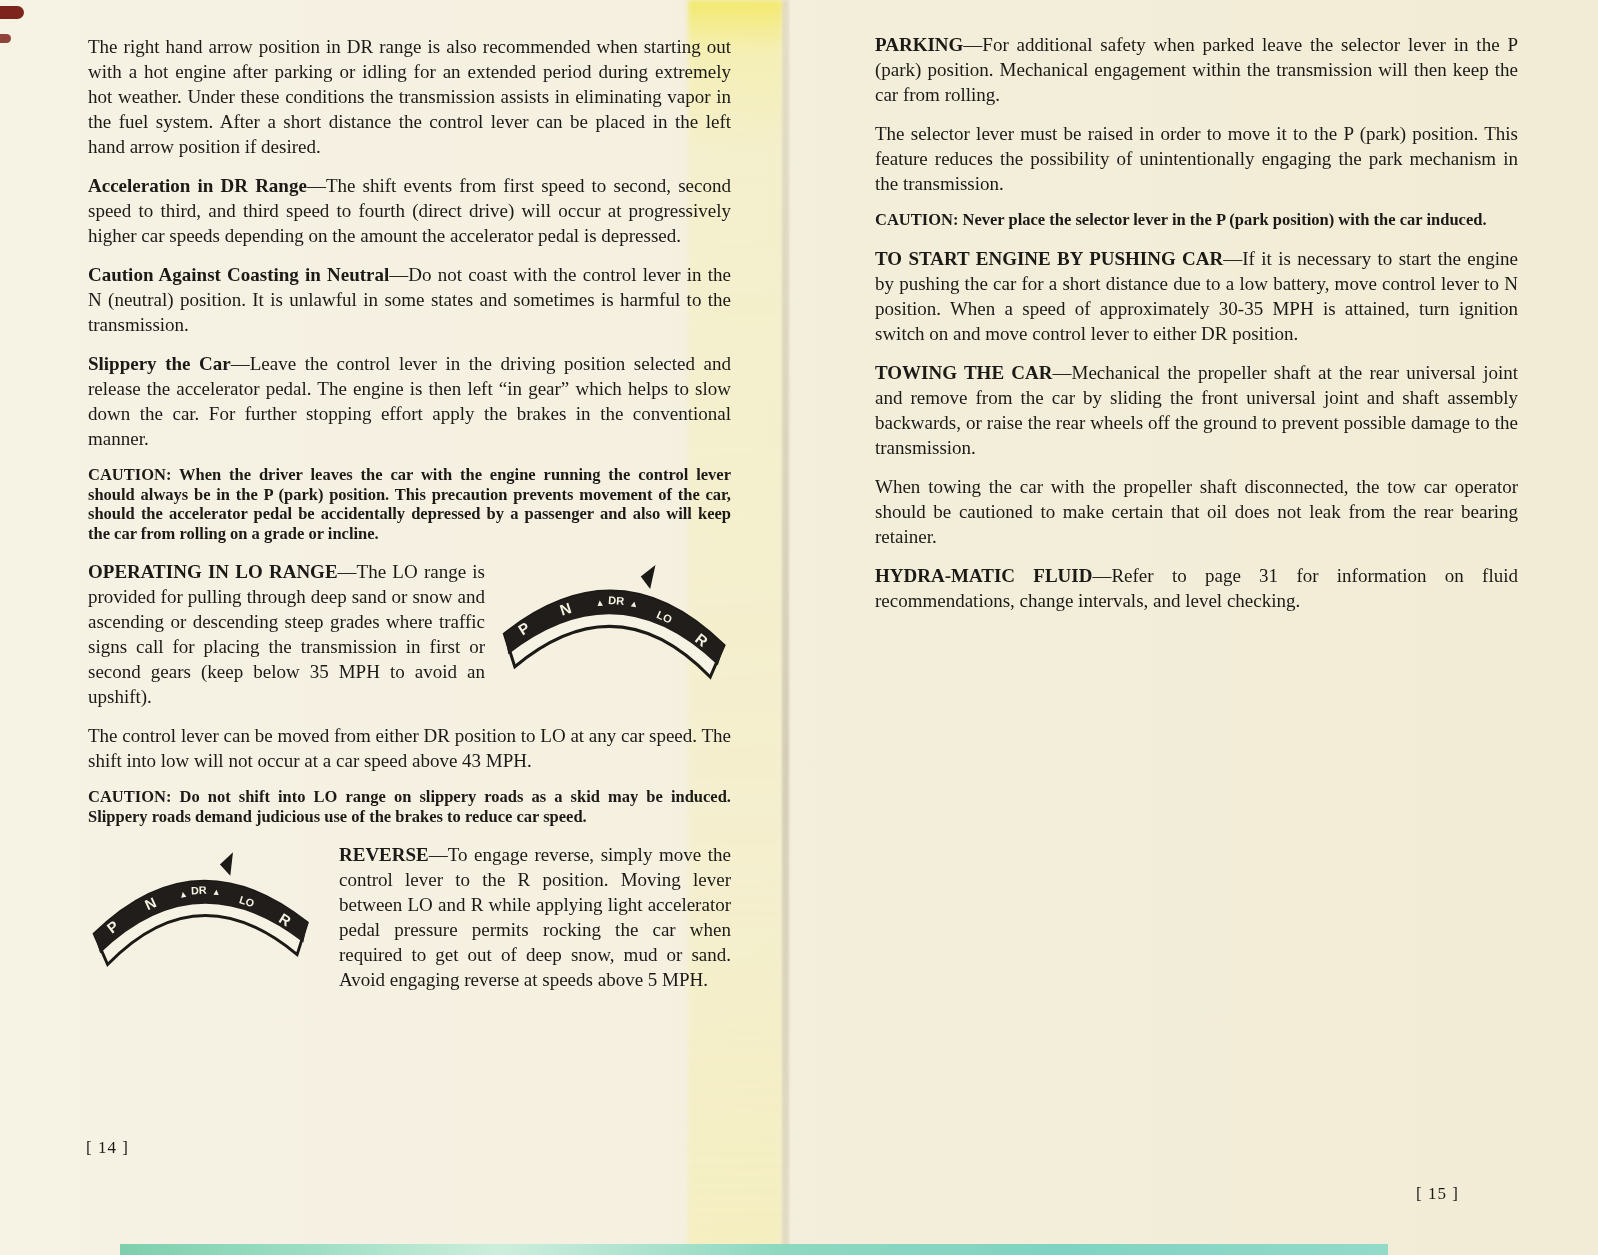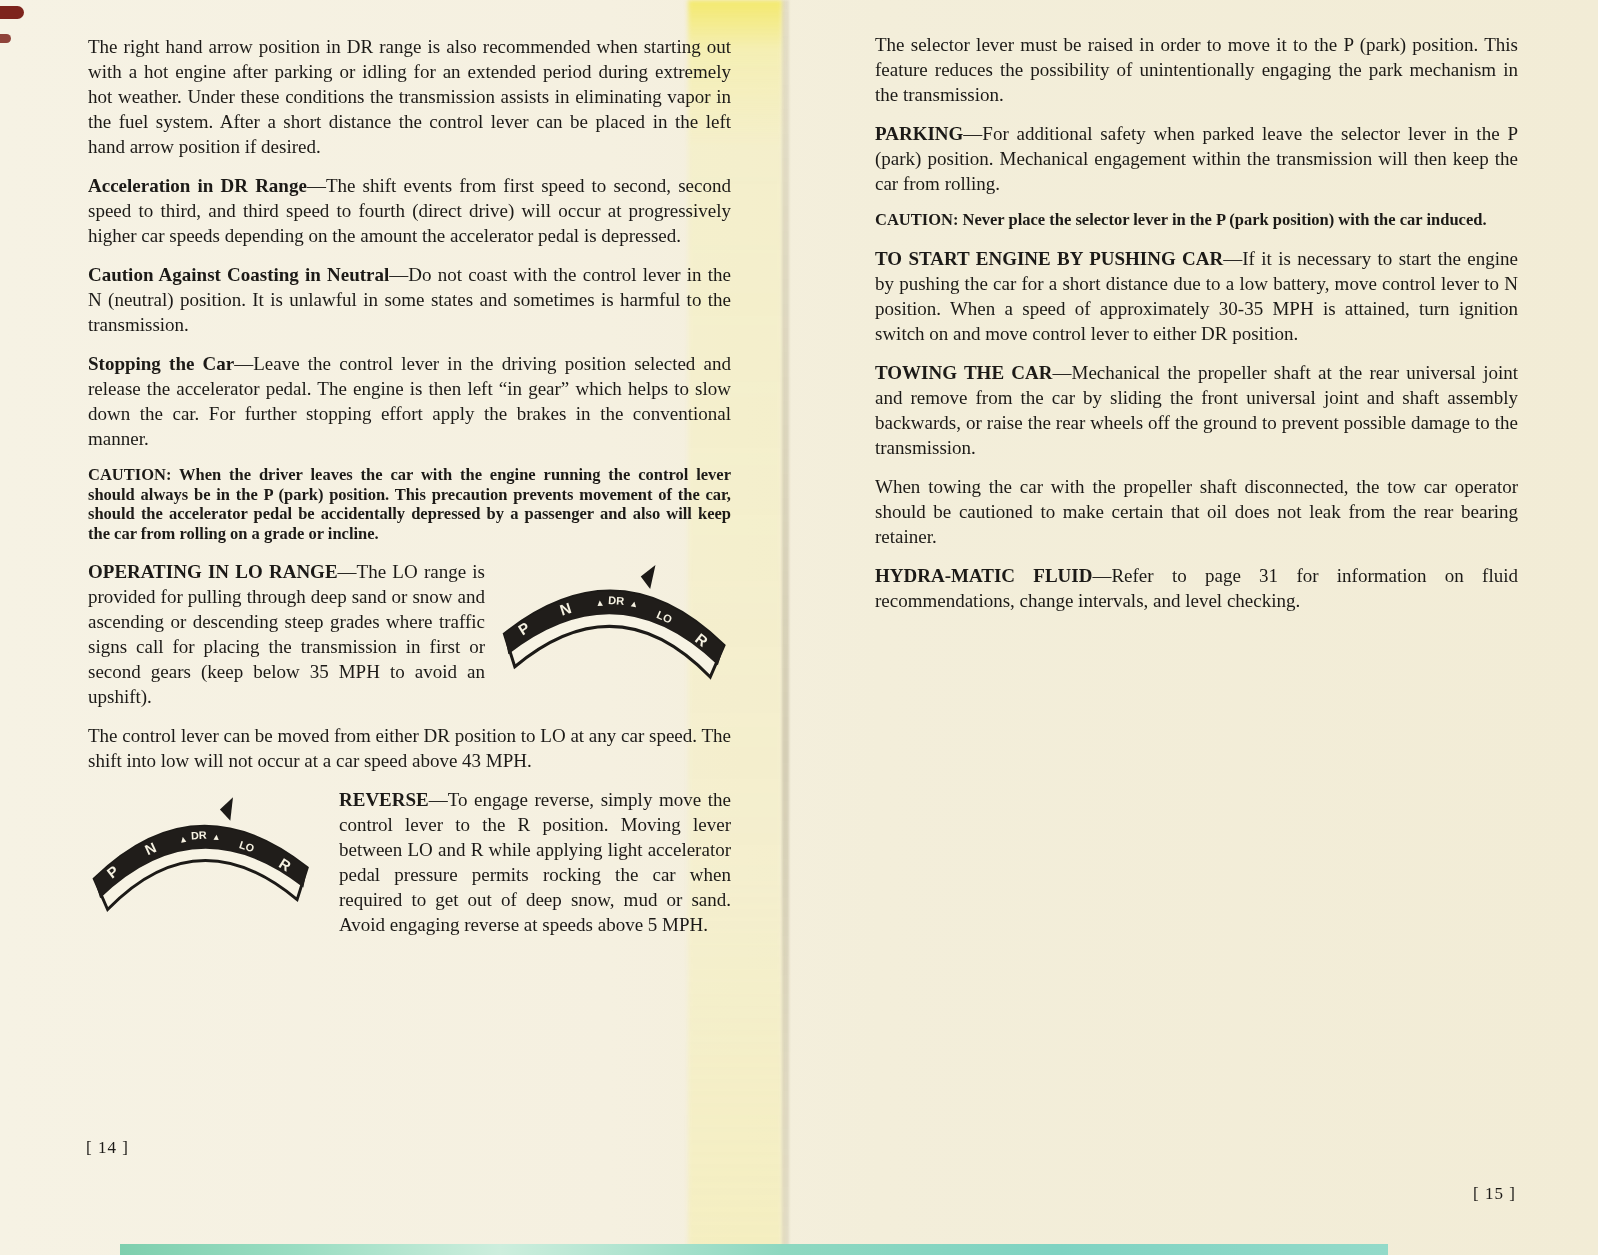--- a/index.html
+++ b/index.html
@@ -70,41 +70,41 @@
   .rev-text-wrap { flex: 1; }
   .quadrant-svg { width: 100%; height: auto; display: block; }
 
   .page-num {
     position: absolute;
     font-size: 17px;
     font-weight: normal;
     letter-spacing: 1px;
   }
   .left-num  { left: 86px;  top: 1138px; }
-  .right-num { left: 1473px; top: 1184px; }
+  .right-num { left: 1416px; top: 1184px; }
 </style>
 </head>
 <body>
 
 <div class="spread">
 
   <div class="gutter-band"></div>
   <div class="fold-crease"></div>
   <div class="corner-mark a"></div>
   <div class="corner-mark b"></div>
 
   <div class="col col-left">
 
     <p class="body-para"><span>The right hand arrow position in DR range is also recommended when starting out with a hot engine after parking or idling for an extended period during extremely hot weather. Under these conditions the transmission assists in eliminating vapor in the fuel system. After a short distance the control lever can be placed in the left hand arrow position if desired.</span></p>
 
     <p class="body-para"><span class="lead">Acceleration in DR Range</span><span>—The shift events from first speed to second, second speed to third, and third speed to fourth (direct drive) will occur at progressively higher car speeds depending on the amount the accelerator pedal is depressed.</span></p>
 
     <p class="body-para"><span class="lead">Caution Against Coasting in Neutral</span><span>—Do not coast with the control lever in the N (neutral) position. It is unlawful in some states and sometimes is harmful to the transmission.</span></p>
 
-    <p class="body-para"><span class="lead">Stopping the Car</span><span>—Leave the control lever in the driving position selected and release the accelerator pedal. The engine is then left “in gear” which helps to slow down the car. For further stopping effort apply the brakes in the conventional manner.</span></p>
+    <p class="body-para"><span class="lead">Slippery the Car</span><span>—Leave the control lever in the driving position selected and release the accelerator pedal. The engine is then left “in gear” which helps to slow down the car. For further stopping effort apply the brakes in the conventional manner.</span></p>
 
     <p class="caution"><span>CAUTION: When the driver leaves the car with the engine running the control lever should always be in the P (park) position. This precaution prevents movement of the car, should the accelerator pedal be accidentally depressed by a passenger and also will keep the car from rolling on a grade or incline.</span></p>
 
     <div class="lo-section">
       <div class="fig-right">
         <svg class="quadrant-svg" viewBox="0 0 230 125">
           <polygon points="138,14 152,2 148,26" fill="#1c1a17"></polygon>
           <path d="M6,78 Q115,-18 224,78 L212,110 Q115,20 18,110 Z" fill="#f7f3e4" stroke="#1c1a17" stroke-width="3"></path>
           <path d="M6,78 Q115,-18 224,78 L219,98 Q115,8 11,98 Z" fill="#201d1a"></path>
           <g fill="#f6f2e2" font-family="Liberation Sans, sans-serif" font-weight="bold">
@@ -116,20 +116,21 @@
             <text font-size="11" transform="translate(155,54) rotate(21)">LO</text>
             <text font-size="15" transform="translate(194,75) rotate(35)">R</text>
           </g>
         </svg>
       </div>
       <p class="body-para"><span class="lead">OPERATING IN LO RANGE</span><span>—The LO range is provided for pulling through deep sand or snow and ascending or descending steep grades where traffic signs call for placing the transmission in first or second gears (keep below 35 MPH to avoid an upshift).</span></p>
     </div>
 
     <p class="body-para"><span>The control lever can be moved from either DR position to LO at any car speed. The shift into low will not occur at a car speed above 43 MPH.</span></p>
 
+    <p class="caution"><span>CAUTION: Do not shift into LO range on slippery roads as a skid may be induced. Slippery roads demand judicious use of the brakes to reduce car speed.</span></p>
 
     <div class="rev-section">
       <div class="rev-fig">
         <svg class="quadrant-svg" viewBox="0 0 230 125">
           <polygon points="138,14 152,2 148,26" fill="#1c1a17"></polygon>
           <path d="M6,78 Q115,-18 224,78 L212,110 Q115,20 18,110 Z" fill="#f7f3e4" stroke="#1c1a17" stroke-width="3"></path>
           <path d="M6,78 Q115,-18 224,78 L219,98 Q115,8 11,98 Z" fill="#201d1a"></path>
           <g fill="#f6f2e2" font-family="Liberation Sans, sans-serif" font-weight="bold">
             <text font-size="15" transform="translate(24,79) rotate(-35)">P</text>
             <text font-size="15" transform="translate(62,57) rotate(-21)">N</text>
@@ -143,23 +144,23 @@
       </div>
       <div class="rev-text-wrap">
         <p class="body-para"><span class="lead">REVERSE</span><span>—To engage reverse, simply move the control lever to the R position. Moving lever between LO and R while applying light accelerator pedal pressure permits rocking the car when required to get out of deep snow, mud or sand. Avoid engaging reverse at speeds above 5 MPH.</span></p>
       </div>
     </div>
 
   </div>
 
   <div class="col col-right">
 
+    <p class="body-para"><span class="lead">PARKING</span><span>—For additional safety when parked leave the selector lever in the P (park) position. Mechanical engagement within the transmission will then keep the car from rolling.</span></p>
+
     <p class="body-para"><span>The selector lever must be raised in order to move it to the P (park) position. This feature reduces the possibility of unintentionally engaging the park mechanism in the transmission.</span></p>
-
-    <p class="body-para"><span class="lead">PARKING</span><span>—For additional safety when parked leave the selector lever in the P (park) position. Mechanical engagement within the transmission will then keep the car from rolling.</span></p>
 
     <p class="caution"><span>CAUTION: Never place the selector lever in the P (park position) with the car induced.</span></p>
 
     <p class="body-para"><span class="lead">TO START ENGINE BY PUSHING CAR</span><span>—If it is necessary to start the engine by pushing the car for a short distance due to a low battery, move control lever to N position. When a speed of approximately 30-35 MPH is attained, turn ignition switch on and move control lever to either DR position.</span></p>
 
     <p class="body-para"><span class="lead">TOWING THE CAR</span><span>—Mechanical the propeller shaft at the rear universal joint and remove from the car by sliding the front universal joint and shaft assembly backwards, or raise the rear wheels off the ground to prevent possible damage to the transmission.</span></p>
 
     <p class="body-para"><span>When towing the car with the propeller shaft disconnected, the tow car operator should be cautioned to make certain that oil does not leak from the rear bearing retainer.</span></p>
 
     <p class="body-para"><span class="lead">HYDRA-MATIC FLUID</span><span>—Refer to page 31 for information on fluid recommendations, change intervals, and level checking.</span></p>

